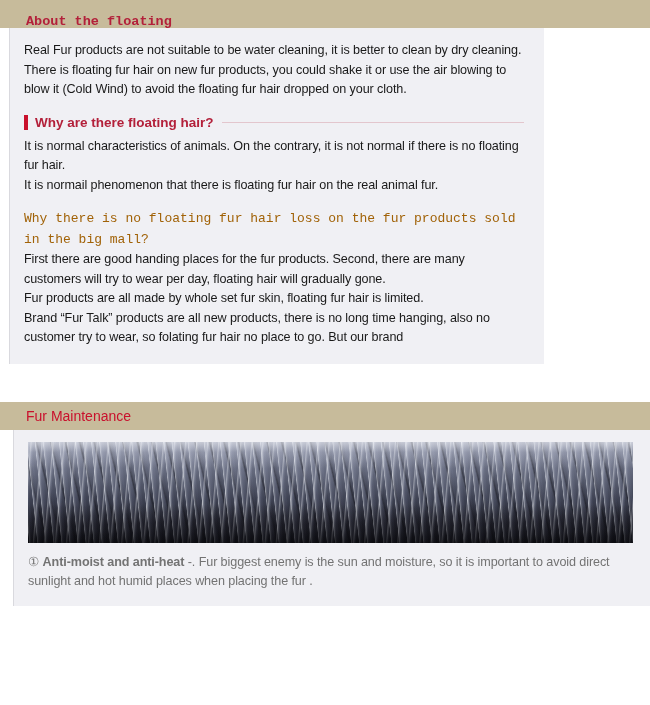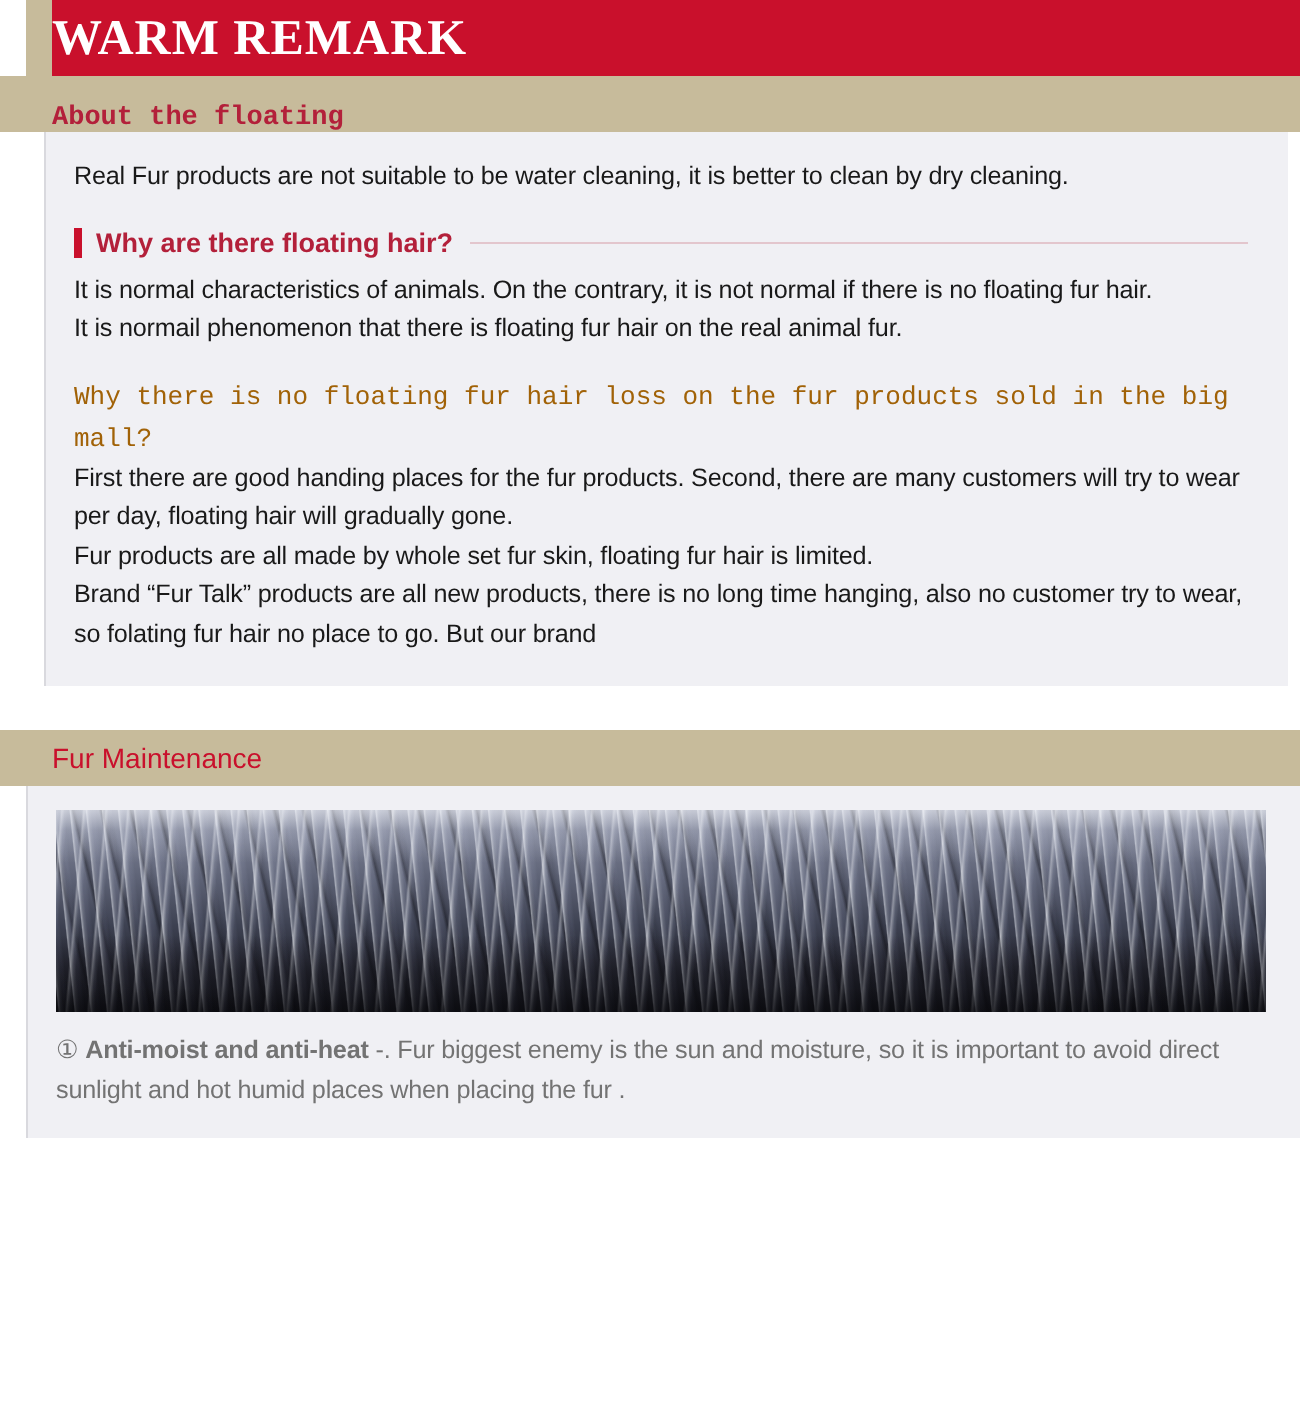--- a/index.html
+++ b/index.html
@@ -58,22 +58,22 @@
   .sub-bar .sub-text {
     padding-left: 26px;
     font-size: 13.5px;
     font-weight: bold;
     color: #b3203a;
     line-height: 1;
   }
 
   .content-box {
     background: #f0f0f4;
-    margin-left: 22px;
-    width: 622px;
+    margin-left: 9px;
+    width: 535px;
     box-sizing: border-box;
     padding: 13px 20px 16px 14px;
     border-left: 1px solid #d9d9de;
   }
 
   p.body-line {
     margin: 0;
     font-size: 12.6px;
     line-height: 19.5px;
     color: #191919;
@@ -127,20 +127,21 @@
     height: 22px;
     background: #ffffff;
   }
 
   
   .sub-bar2 {
     height: 28px;
     background: #c7bb9b;
     display: flex;
     align-items: center;
+    margin-top: 16px;
   }
   .sub-bar2 .sub-text2 {
     padding-left: 26px;
     font-size: 14px;
     color: #c9102c;
     line-height: 1;
     font-family: "Liberation Sans", sans-serif;
   }
 
   .content-box2 {
@@ -238,32 +239,29 @@
   .tips b {
     font-weight: bold;
   }
   .tip-line { margin: 0; }
 </style>
 </head>
 <body>
 
 <div class="panel">
 
-  <div class="title-bar">
-    <div class="title-strip-left"></div>
-    <span class="title-text">WARM REMARK</span>
-  </div>
 
   <div class="sub-bar">
     <span class="sub-text">About the floating</span>
   </div>
 
   <div class="content-box">
 
     <p class="body-line">Real Fur products are not suitable to be water cleaning, it is better to clean by dry cleaning.</p>
+    <p class="body-line">There is floating fur hair on new fur products, you could shake it or use the air blowing to blow it (Cold Wind) to avoid the floating fur hair dropped on your cloth.</p>
 
     <div class="para-gap"></div>
 
     <div class="bar-heading">
       <span class="redbar"></span>
       <span class="bh-text">Why are there floating hair?</span>
       <span class="rule"></span>
     </div>
 
     <p class="body-line">It is normal characteristics of animals. On the contrary, it is not normal if there is no floating fur hair.</p>

